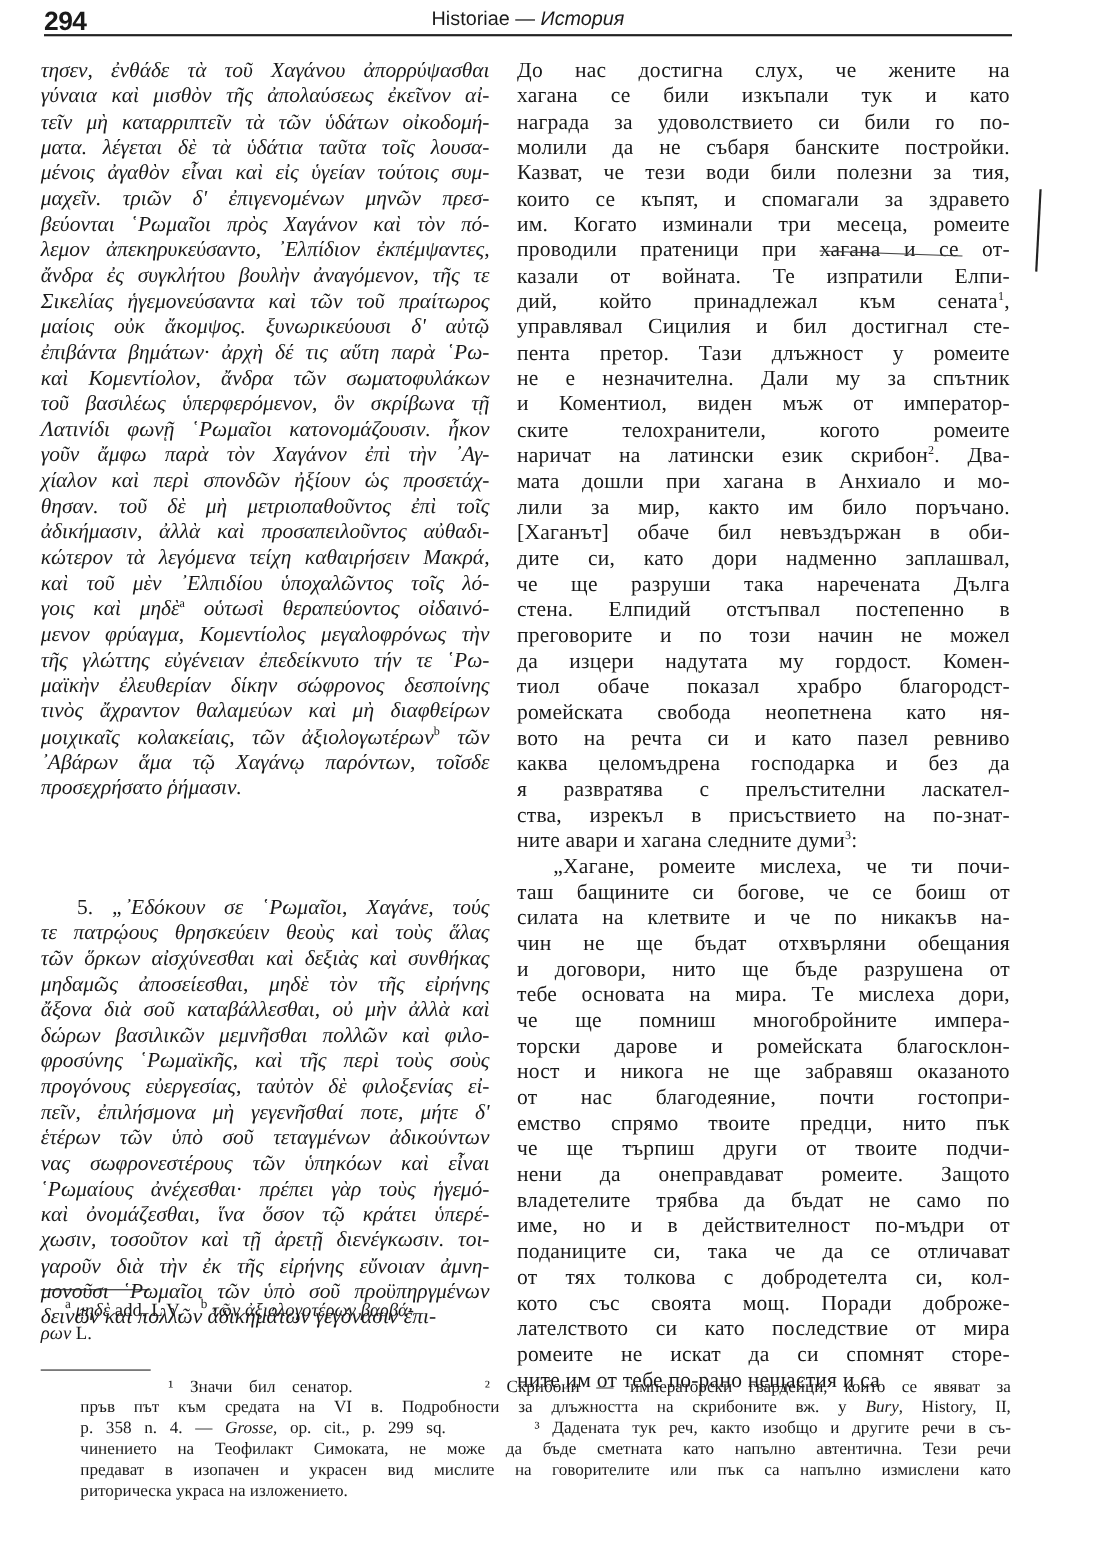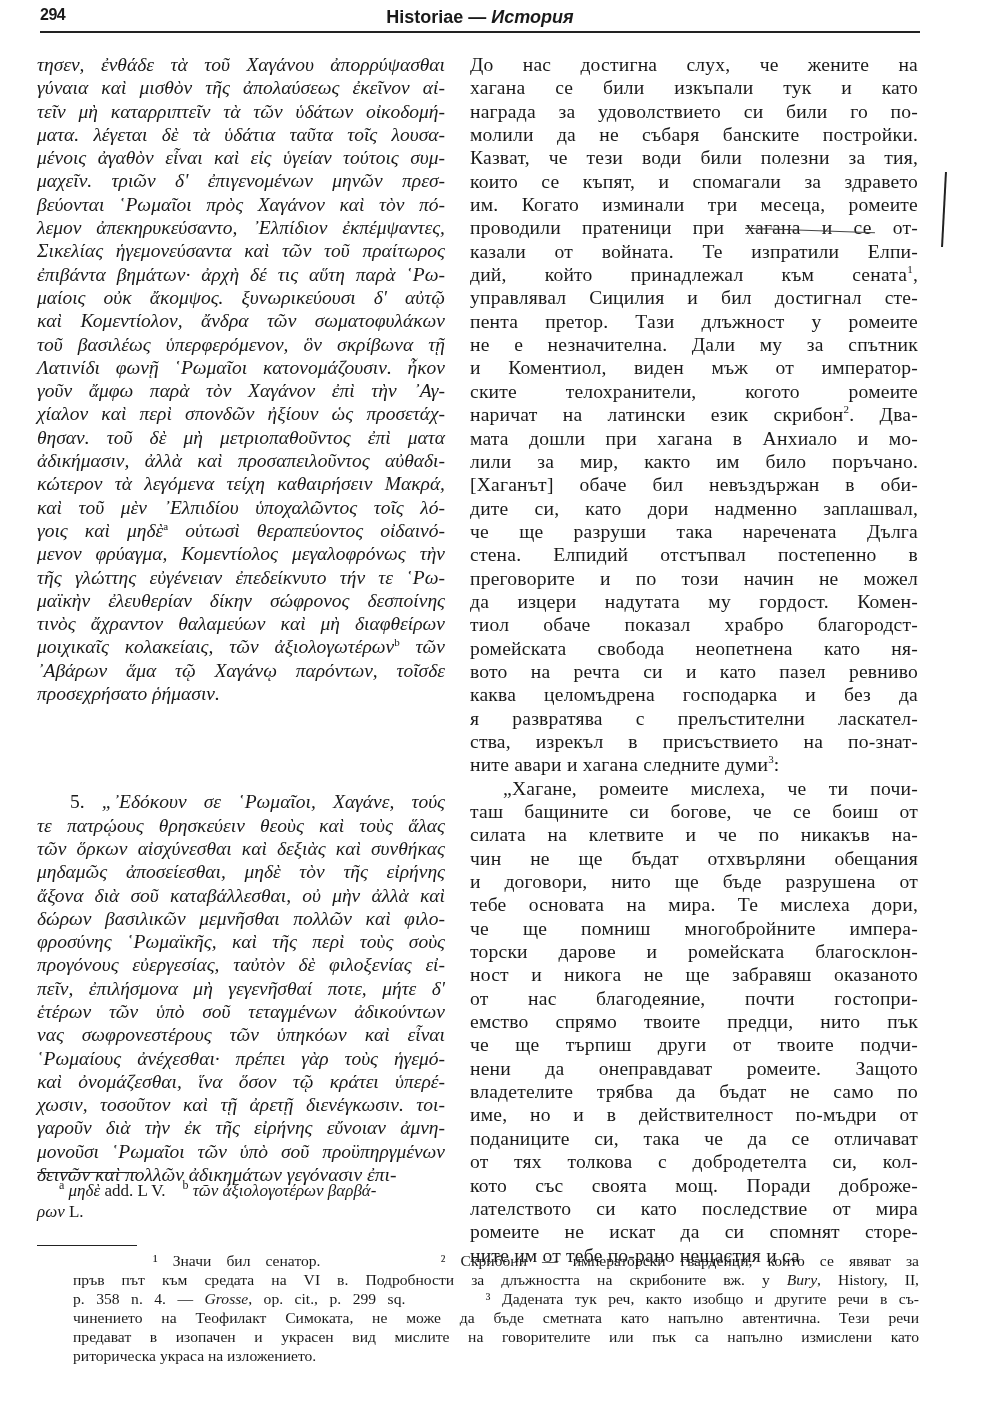--- a/index.html
+++ b/index.html
@@ -1,20 +1,20 @@
 <!DOCTYPE html>
 <html><head>
 <meta charset="utf-8">
 <style>
   html, body { margin:0; padding:0; background:#ffffff; }
   body { width:1000px; height:1407px; position:relative; overflow:hidden; color:#1a1a1a;
          font-family:"Liberation Serif", "DejaVu Serif", serif; }
   .header { position:absolute; left:40px; top:6px; width:880px; height:24px; }
-  .page-num { position:absolute; left:0; top:0; font-size:16px; font-family:"Liberation Sans", sans-serif; font-weight:bold; letter-spacing:-0.5px; }
-  .running-title { position:absolute; left:0; width:880px; top:1px; text-align:center; font-size:18px; font-family:"Liberation Sans", sans-serif;font-weight:bold; }
+  .page-num { position:absolute; left:0; top:0; font-size:24px; font-family:"Liberation Sans", sans-serif; font-weight:bold; letter-spacing:-0.5px; }
+  .running-title { position:absolute; left:0; width:880px; top:1px; text-align:center; font-size:18px; font-family:"Liberation Sans", sans-serif; }
   .running-title .cyr { font-style:italic; }
   .header-rule { position:absolute; left:40px; top:31px; width:880px; height:2px; background:#222; }
 
   .col-left { position:absolute; left:37px; top:53px; width:408px; }
   .col-right { position:absolute; left:470px; top:53px; width:448px; }
 
   .greek p { margin:0; font-style:italic; font-size:19.5px; line-height:23.3px; text-align:justify; }
   .greek .line { display:block; text-align:justify; text-align-last:justify; white-space:nowrap; }
   .greek .line.last { text-align-last:left; }
   .cyr-col .line { display:block; font-size:19.6px; line-height:23.35px; text-align:justify; text-align-last:justify; white-space:nowrap; letter-spacing:0.2px;}
@@ -52,29 +52,30 @@
 <div class="col-left greek">
   <p id="gp1">
       <span class="line">τησεν, ἐνθάδε τὰ τοῦ Χαγάνου ἀπορρύψασθαι</span>
       <span class="line">γύναια καὶ μισθὸν τῆς ἀπολαύσεως ἐκεῖνον αἰ-</span>
       <span class="line">τεῖν μὴ καταρριπτεῖν τὰ τῶν ὑδάτων οἰκοδομή-</span>
       <span class="line">ματα. λέγεται δὲ τὰ ὑδάτια ταῦτα τοῖς λουσα-</span>
       <span class="line">μένοις ἀγαθὸν εἶναι καὶ εἰς ὑγείαν τούτοις συμ-</span>
       <span class="line">μαχεῖν. τριῶν δ' ἐπιγενομένων μηνῶν πρεσ-</span>
       <span class="line">βεύονται ῾Ρωμαῖοι πρὸς Χαγάνον καὶ τὸν πό-</span>
       <span class="line">λεμον ἀπεκηρυκεύσαντο, ᾽Ελπίδιον ἐκπέμψαντες,</span>
+      <span class="line">ἄνδρα ἐς συγκλήτου βουλὴν ἀναγόμενον, τῆς τε</span>
       <span class="line">Σικελίας ἡγεμονεύσαντα καὶ τῶν τοῦ πραίτωρος</span>
+      <span class="line">μαίοις οὐκ ἄκομψος. ξυνωρικεύουσι δ' αὐτῷ</span>
       <span class="line">ἐπιβάντα βημάτων· ἀρχὴ δέ τις αὕτη παρὰ ῾Ρω-</span>
-      <span class="line">μαίοις οὐκ ἄκομψος. ξυνωρικεύουσι δ' αὐτῷ</span>
       <span class="line">καὶ Κομεντίολον, ἄνδρα τῶν σωματοφυλάκων</span>
       <span class="line">τοῦ βασιλέως ὑπερφερόμενον, ὃν σκρίβωνα τῇ</span>
       <span class="line">Λατινίδι φωνῇ ῾Ρωμαῖοι κατονομάζουσιν. ἧκον</span>
       <span class="line">γοῦν ἄμφω παρὰ τὸν Χαγάνον ἐπὶ τὴν ᾽Αγ-</span>
       <span class="line">χίαλον καὶ περὶ σπονδῶν ἠξίουν ὡς προσετάχ-</span>
-      <span class="line">θησαν. τοῦ δὲ μὴ μετριοπαθοῦντος ἐπὶ ματα</span>
+      <span class="line">θησαν. τοῦ δὲ μὴ μετριοπαθοῦντος ἐπὶ τοῖς</span>
       <span class="line">ἀδικήμασιν, ἀλλὰ καὶ προσαπειλοῦντος αὐθαδι-</span>
       <span class="line">κώτερον τὰ λεγόμενα τείχη καθαιρήσειν Μακρά,</span>
       <span class="line">καὶ τοῦ μὲν ᾽Ελπιδίου ὑποχαλῶντος τοῖς λό-</span>
       <span class="line">γοις καὶ μηδὲ<sup>a</sup> οὑτωσὶ θεραπεύοντος οἰδαινό-</span>
       <span class="line">μενον φρύαγμα, Κομεντίολος μεγαλοφρόνως τὴν</span>
       <span class="line">τῆς γλώττης εὐγένειαν ἐπεδείκνυτο τήν τε ῾Ρω-</span>
       <span class="line">μαϊκὴν ἐλευθερίαν δίκην σώφρονος δεσποίνης</span>
       <span class="line">τινὸς ἄχραντον θαλαμεύων καὶ μὴ διαφθείρων</span>
       <span class="line">μοιχικαῖς κολακείαις, τῶν ἀξιολογωτέρων<sup>b</sup> τῶν</span>
       <span class="line">᾽Αβάρων ἅμα τῷ Χαγάνῳ παρόντων, τοῖσδε</span>

